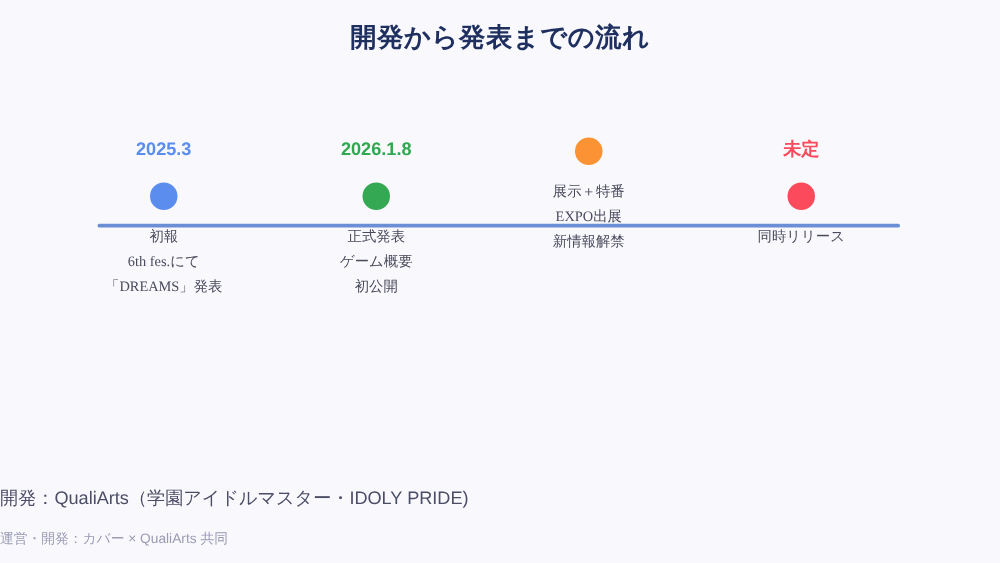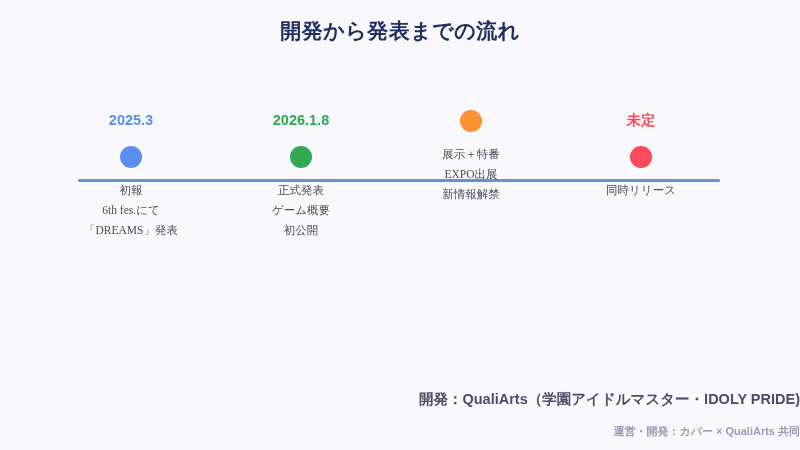--- a/index.html
+++ b/index.html
@@ -87,22 +87,21 @@
   .node-labels div {
     white-space: nowrap;
     font-family: Liberation Serif, serif;
   }
 
   
   .footer {
     position: absolute;
     left: 0;
     width: 800px;
-    text-align: right;
-    font-weight: bold;
+    text-align: left;
   }
   .footer-primary {
     top: 388px;
     font-size: 14.5px;
     color: #4b4c66;
     line-height: 22px;
   }
   .footer-secondary {
     top: 422px;
     font-size: 11px;

